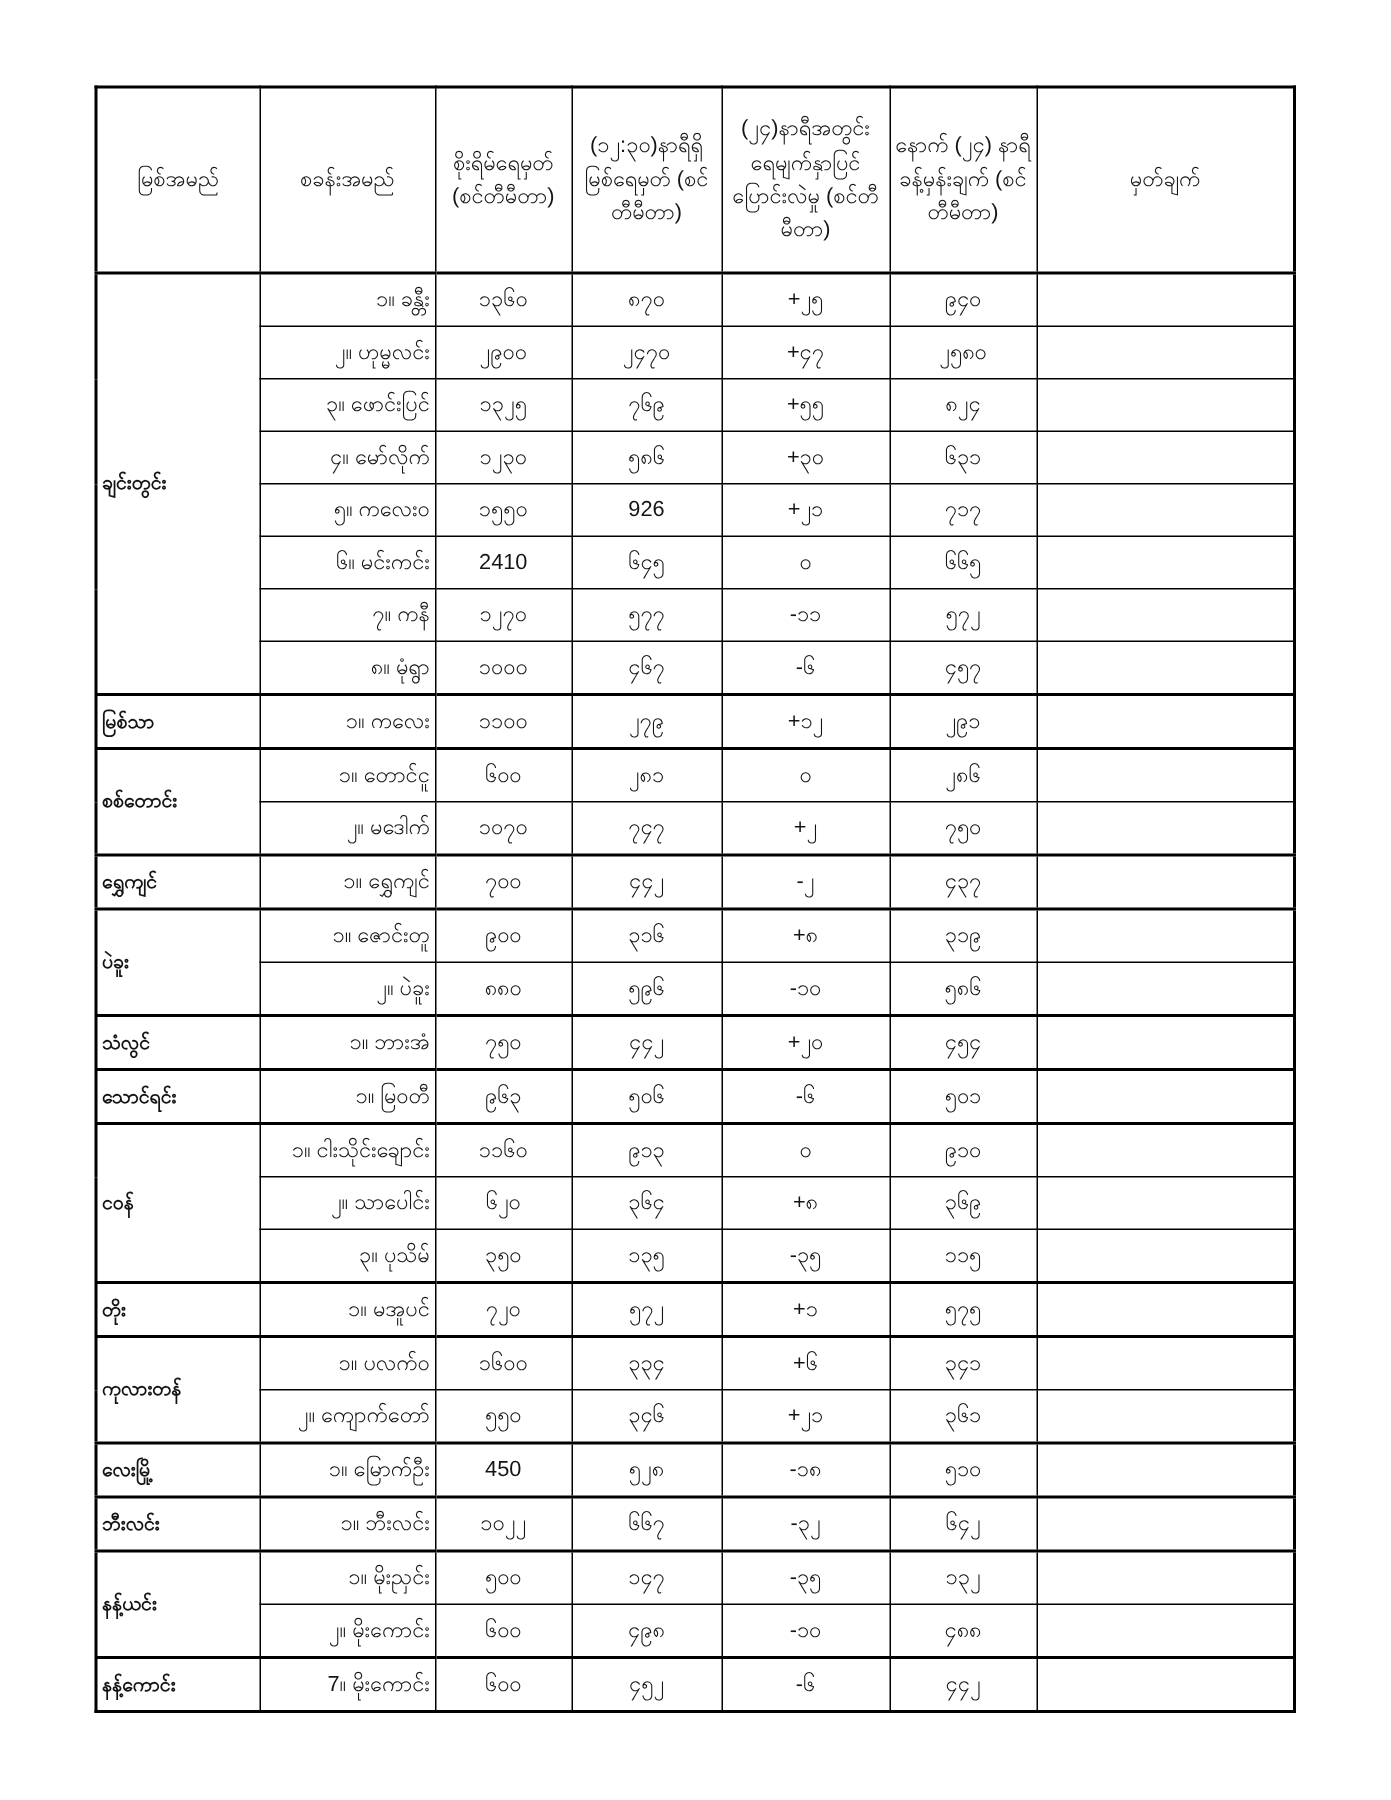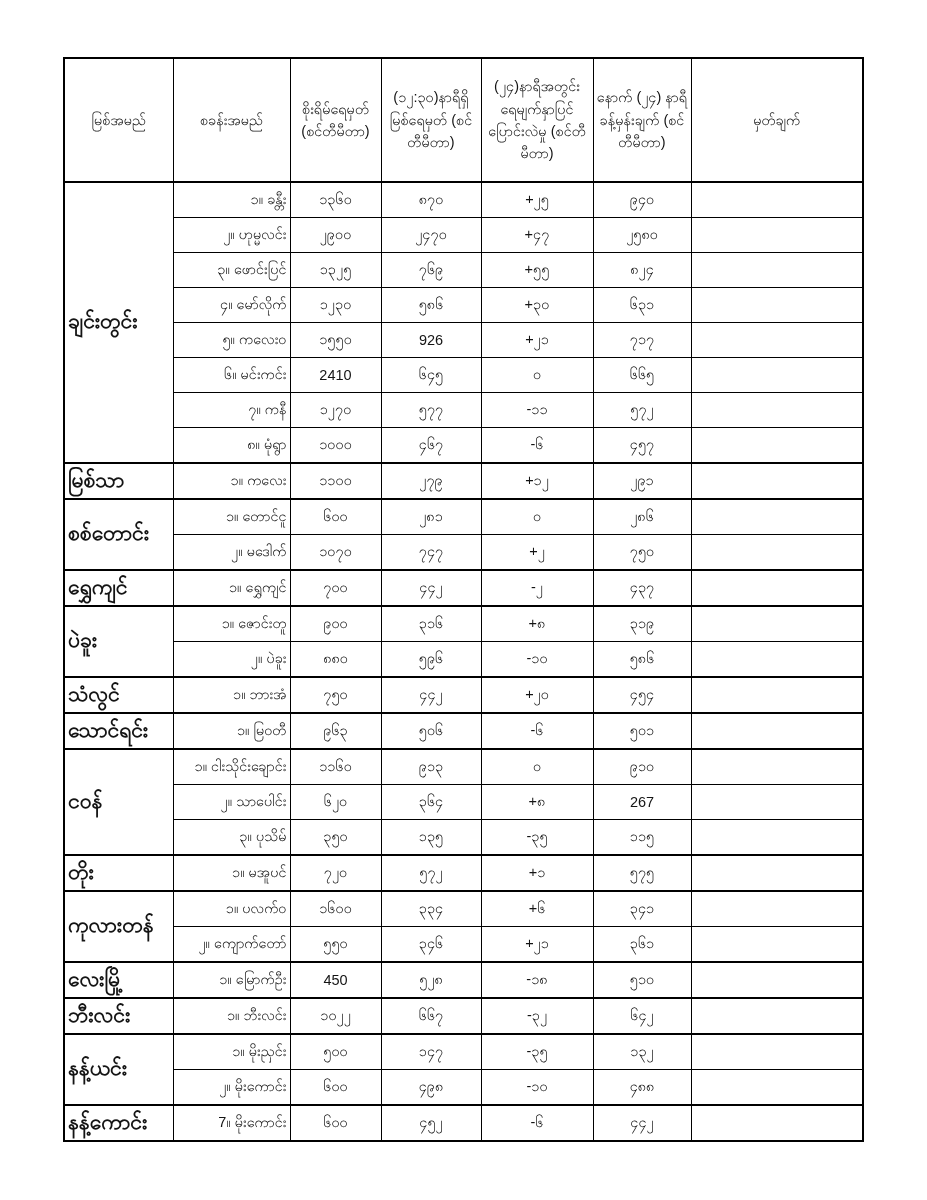--- a/index.html
+++ b/index.html
@@ -39,21 +39,21 @@
     text-align: center;
     border-bottom: 2px solid #000;
     line-height: 1.55;
   }
   tbody td { height: 32px; }
   tr.group-start td { border-top: 2px solid #000; }
   td.river-cell {
     font-weight: bold;
     text-align: left;
     padding-left: 4px;
-    font-size: 21px;
+    font-size: 13px;
   }
   td.station-cell {
     text-align: right;
     padding-left: 6px;
   }
   td.num-cell { text-align: center; }
   td.remark-cell { text-align: left; }
 </style>
 </head>
 <body>
@@ -223,21 +223,21 @@
           <td class="num-cell">၉၁၃</td>
           <td class="num-cell">၀</td>
           <td class="num-cell">၉၁၀</td>
           <td class="remark-cell"></td>
         </tr>
         <tr>
           <td class="station-cell">၂။ သာပေါင်း</td>
           <td class="num-cell">၆၂၀</td>
           <td class="num-cell">၃၆၄</td>
           <td class="num-cell">+၈</td>
-          <td class="num-cell">267</td>
+          <td class="num-cell">၃၆၉</td>
           <td class="remark-cell"></td>
         </tr>
         <tr>
           <td class="station-cell">၃။ ပုသိမ်</td>
           <td class="num-cell">၃၅၀</td>
           <td class="num-cell">၁၃၅</td>
           <td class="num-cell">-၃၅</td>
           <td class="num-cell">၁၁၅</td>
           <td class="remark-cell"></td>
         </tr>

